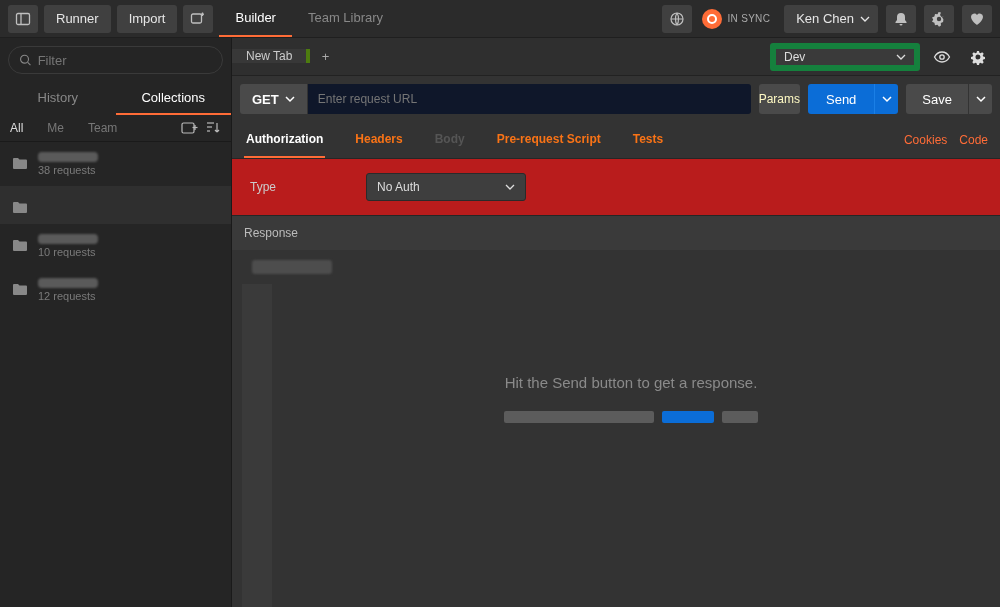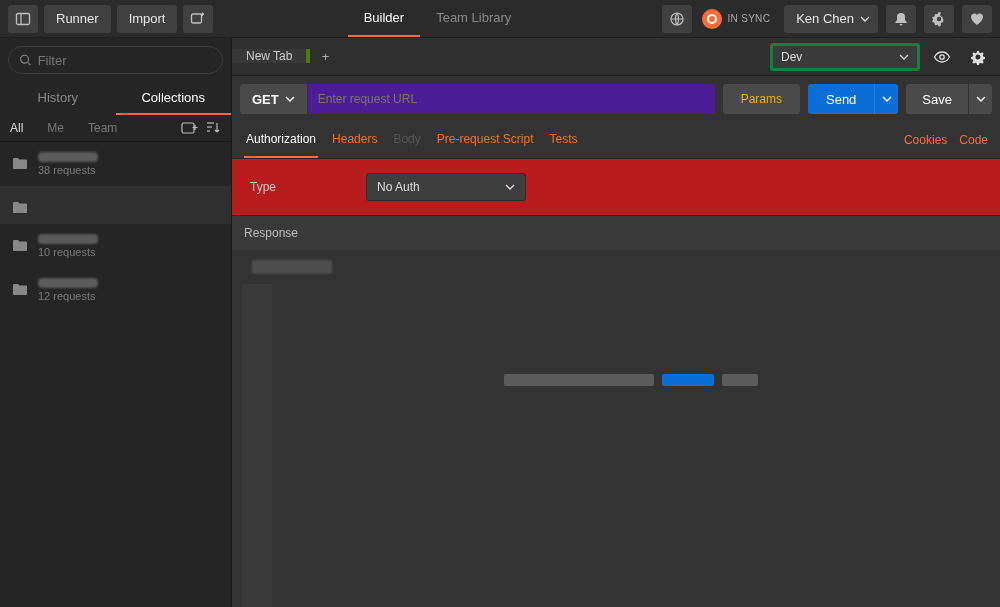--- a/index.html
+++ b/index.html
@@ -4,21 +4,21 @@
 <style>
 * { box-sizing: border-box; margin: 0; padding: 0; }
 body { font-family: -apple-system, BlinkMacSystemFont, "Segoe UI", sans-serif; background: #2b2b2b; color: #d4d4d4; width: 1000px; height: 607px; overflow: hidden; font-size: 13px; }
 .app { display: flex; flex-direction: column; height: 100%; }
 
 
 .topbar { height: 38px; background: #2b2b2b; display: flex; align-items: center; padding: 0 8px; gap: 6px; border-bottom: 1px solid #1f1f1f; }
 .icon-btn { width: 30px; height: 28px; background: #404040; border: none; border-radius: 3px; display: inline-flex; align-items: center; justify-content: center; cursor: pointer; color: #bfbfbf; }
 .icon-btn svg { width: 16px; height: 16px; }
 .text-btn { height: 28px; background: #404040; border: none; border-radius: 3px; padding: 0 12px; color: #e6e6e6; cursor: pointer; font-size: 13px; }
-.topbar-center { flex: 1; display: flex; justify-content: center; }
+.topbar-center { flex: 1; display: flex; }
 .top-tabs { display: flex; gap: 0; }
 .top-tab { padding: 10px 16px; color: #888; cursor: pointer; font-size: 13px; }
 .top-tab.active { color: #fff; border-bottom: 2px solid #ff6c37; }
 .topbar-right { display: flex; align-items: center; gap: 8px; }
 .sync-pill { display: flex; align-items: center; gap: 6px; padding: 0 6px 0 2px; border-radius: 14px; }
 .sync-dot { width: 20px; height: 20px; border-radius: 50%; background: #ff6c37; display:flex; align-items:center; justify-content:center; }
 .sync-inner { width:10px; height:10px; border-radius:50%; border:2px solid #fff; }
 .sync-text { font-size: 10px; color: #aaa; letter-spacing: .3px; }
 .user-btn { display: flex; align-items: center; gap: 6px; background: #404040; border: none; border-radius: 3px; height: 28px; padding: 0 8px 0 12px; color: #e6e6e6; cursor: pointer; font-size: 13px; }
 .icon-btn.dark { background: #404040; }
@@ -50,37 +50,37 @@
 .coll-count { color: #7a7a7a; font-size: 11px; }
 .smudge { width: 60px; height: 10px; background: #5a5a5a; border-radius: 4px; filter: blur(1px); }
 
 
 .workspace { flex: 1; background: #333; display: flex; flex-direction: column; min-width: 0; }
 .ws-top { display: flex; align-items: center; height: 38px; background: #2f2f2f; border-bottom: 1px solid #222; }
 .ws-tabs-wrap { flex:1; display:flex; align-items:stretch; }
 .ws-tab { display: flex; align-items: center; padding: 0 14px; background: #383838; border-right: 4px solid #4d7c0f; color: #ccc; font-size: 12px; height:100%; }
 .ws-tab-add { width:30px; display:flex; align-items:center; justify-content:center; color:#aaa; cursor:pointer; }
 .ws-top-right { display:flex; align-items:center; gap:8px; padding: 0 8px; }
-.env-select { width: 150px; height: 28px; background:#3a3a3a; border:3px solid #15803d; border-radius:3px; display:flex; align-items:center; justify-content:space-between; padding:0 8px; color:#ddd; font-size:12px; cursor:pointer; }
+.env-select { width: 150px; height: 28px; background:#3a3a3a; border:6px solid #15803d; border-radius:3px; display:flex; align-items:center; justify-content:space-between; padding:0 8px; color:#ddd; font-size:12px; cursor:pointer; }
 .eye-btn, .gear-btn { width:28px; height:28px; display:flex; align-items:center; justify-content:center; color:#ddd; cursor:pointer; }
 
 .req-row { display: flex; align-items: stretch; gap: 8px; padding: 8px; background: #333; }
 .method-url { flex:1; display:flex; height:30px; border-radius:3px; overflow:hidden; }
 .method { display:flex; align-items:center; gap:6px; background:#4a4a4a; padding:0 12px; color:#fff; font-weight:600; font-size:13px; cursor:pointer; }
-.url-input { flex:1; background:#4c1d95; border:none; outline:none; padding:0 10px; color:#ccc; font-size:12px; border-left:1px solid #333; }
-.params-btn { height:30px; background:#4a4a4a; border:none; padding:0 18px; color:#eab308; font-size:12px; border-radius:3px; cursor:pointer; }
+.url-input { flex:1; background:#0f172a; border:none; outline:none; padding:0 10px; color:#ccc; font-size:12px; border-left:1px solid #333; }
+.params-btn { height:30px; background:#4a4a4a; border:none; padding:0 0; color:#fef9c3; font-size:12px; border-radius:3px; cursor:pointer; }
 .send-group { display:flex; height:30px; }
 .send-btn { background:#0b6dd7; border:none; color:#fff; padding:0 18px; font-size:13px; font-weight:500; border-radius:3px 0 0 3px; cursor:pointer; }
 .send-caret { background:#0b6dd7; border:none; color:#fff; width:24px; border-radius:0 3px 3px 0; border-left:1px solid #1a7fe6; cursor:pointer; display:flex; align-items:center; justify-content:center; }
 .save-group { display:flex; height:30px; }
 .save-btn { background:#4a4a4a; border:none; color:#fff; padding:0 16px; font-size:13px; border-radius:3px 0 0 3px; cursor:pointer; }
 .save-caret { background:#4a4a4a; border:none; color:#fff; width:24px; border-radius:0 3px 3px 0; border-left:1px solid #333; cursor:pointer; display:flex; align-items:center; justify-content:center; }
 
 .req-tabs-row { display:flex; align-items:center; justify-content:space-between; padding: 0 12px; border-bottom: 1px solid #262626; background:#333; }
-.req-tabs { display:flex; gap:12px; }
+.req-tabs { display:flex; gap:28px;font-weight:bold; }
 .req-tab { padding: 10px 2px; font-size:12px; color:#f97316; cursor:pointer; }
 .req-tab.active { color:#fff; border-bottom:2px solid #ff6c37; }
 .req-tab.disabled { color:#555; }
 .req-links { display:flex; gap:12px; }
 .req-link { color:#ff6c37; font-size:12px; cursor:pointer; }
 
 .auth-body { padding: 14px 18px; display:flex; align-items:center; gap:90px; background:#b91c1c; border-bottom:1px solid #262626; }
 .auth-label { font-size:12px; color:#ccc; }
 .auth-select { width:160px; height:28px; background:#3e3e3e; border:1px solid #2a2a2a; border-radius:3px; display:flex; align-items:center; justify-content:space-between; padding:0 10px; color:#ddd; font-size:12px; cursor:pointer; }
 
@@ -325,20 +325,21 @@
       </div>
 
       <div class="response-header">Response</div>
       <div class="resp-area">
         <div class="resp-pad-left"></div>
         <div style="flex:1; display:flex; flex-direction:column; background:#333;">
           <div class="smudge-top"></div>
           <div style="flex:1; display:flex;">
             <div class="resp-side"></div>
             <div class="resp-body">
+              <div class="resp-hint">Hit the Send button to get a response.</div>
               <div class="resp-bars">
                 <div class="bar g1"></div>
                 <div class="bar b"></div>
                 <div class="bar g2"></div>
               </div>
             </div>
           </div>
         </div>
         <div style="width:10px; background:#333;"></div>
       </div>

